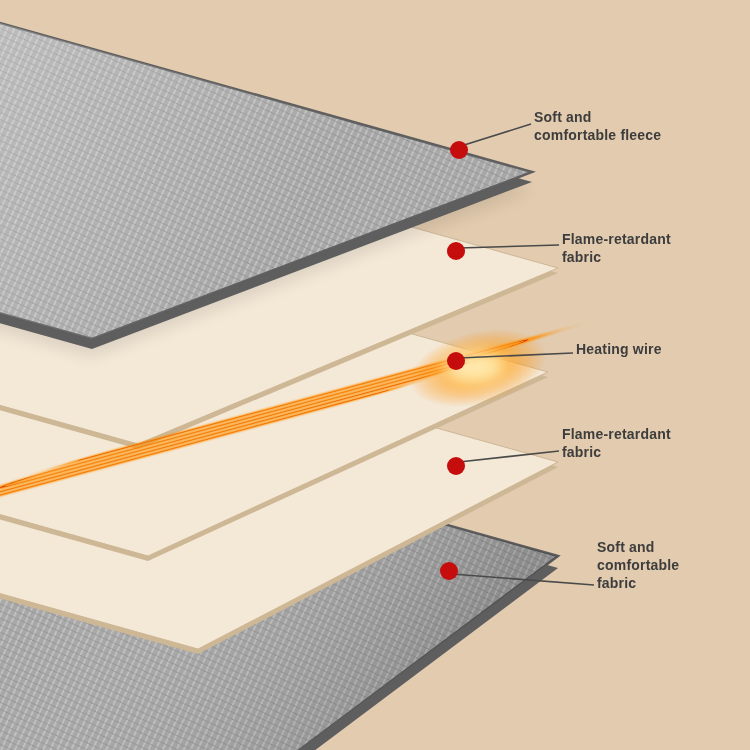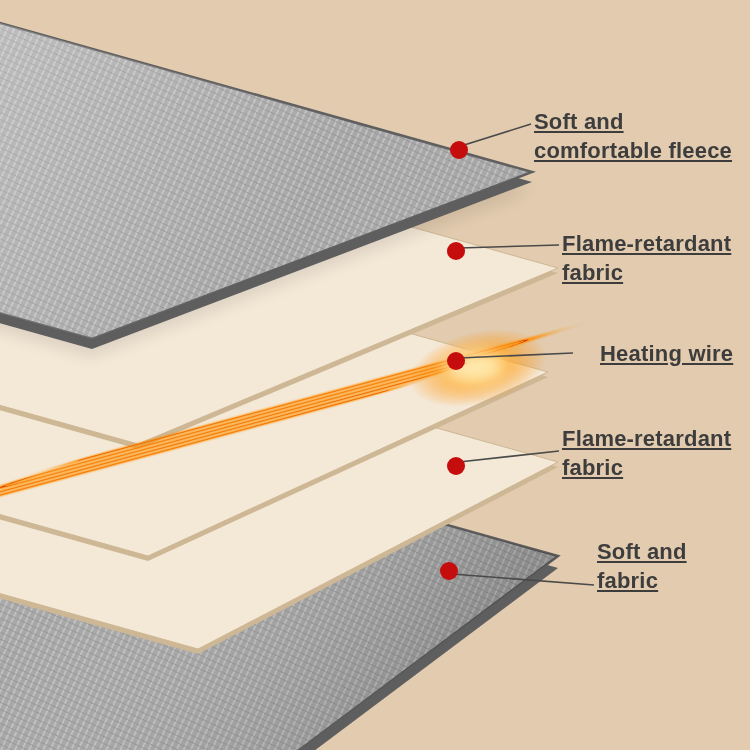--- a/index.html
+++ b/index.html
@@ -7,31 +7,30 @@
     width: 750px; height: 750px;
     background: var(--page-background, #e2cbae);
     font-family: "Liberation Sans", sans-serif;
     overflow: hidden;
   }
   .stage { position: relative; width: 750px; height: 750px; }
   .stage svg { position: absolute; left: 0; top: 0; }
 
   .label {
     position: absolute;
-    font-size: 22px;
+    font-size: 14px;
     font-weight: 600;
     line-height: 1.3;
     letter-spacing: 0.2px;
     color: var(--label-text, #3d3d3d);
     white-space: nowrap;
-    text-decoration: underline;
   }
   .label-1 { left: 534px; top: 108px; }
   .label-2 { left: 562px; top: 230px; }
-  .label-3 { left: 600px; top: 340px; }
+  .label-3 { left: 576px; top: 340px; }
   .label-4 { left: 562px; top: 425px; }
   .label-5 { left: 597px; top: 538px; }
 
   .bg          { fill: var(--page-background, #e2cbae); }
   .fleece-base { fill: var(--fleece-gray, #a7a7a7); }
   .tex-light   { stroke: var(--fleece-texture-light, #c4c4c4); fill: none; }
   .tex-dark    { stroke: var(--fleece-texture-dark, #8f8f8f); fill: none; }
   .fleece-rim  { fill: var(--fleece-edge, #5e5e5e); }
   .fleece-main { stroke: var(--fleece-edge, #5e5e5e); stroke-width: 2.5; }
   .fabric      { fill: var(--fabric-beige, #f4e8d6); stroke: var(--fabric-edge, #cdb795); stroke-width: 1; }
@@ -146,16 +145,17 @@
     <div>Heating wire</div>
   </div>
 
   <div class="label label-4">
     <div>Flame-retardant</div>
     <div>fabric</div>
   </div>
 
   <div class="label label-5">
     <div>Soft and</div>
+    <div>comfortable</div>
     <div>fabric</div>
   </div>
 
 </div>
 
 </body></html>

